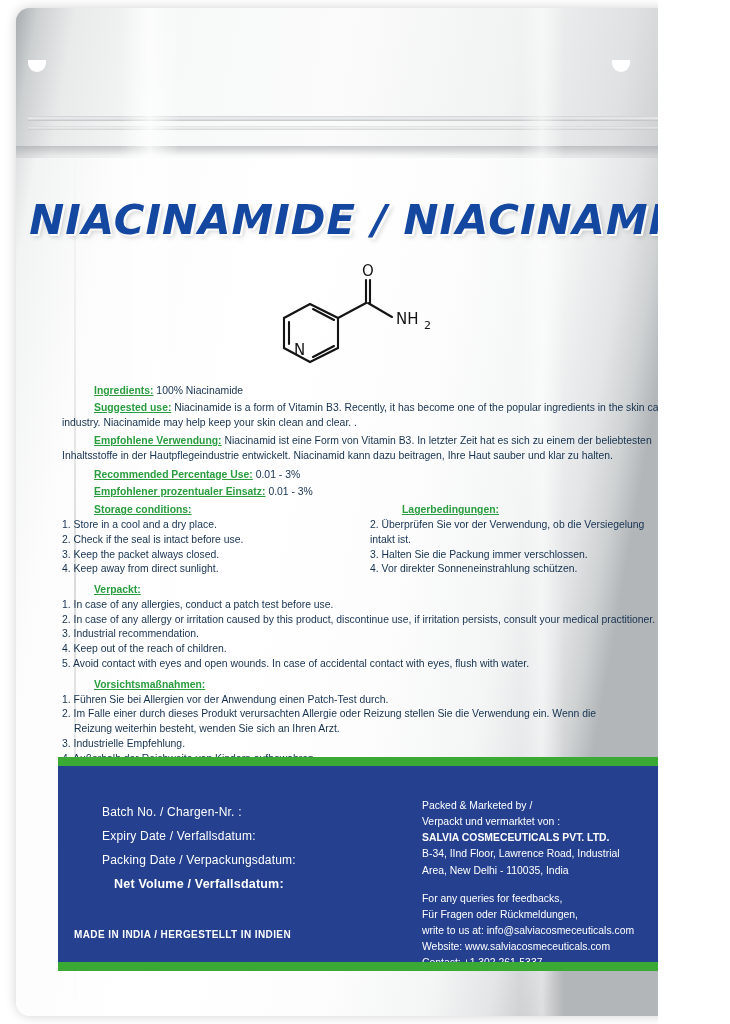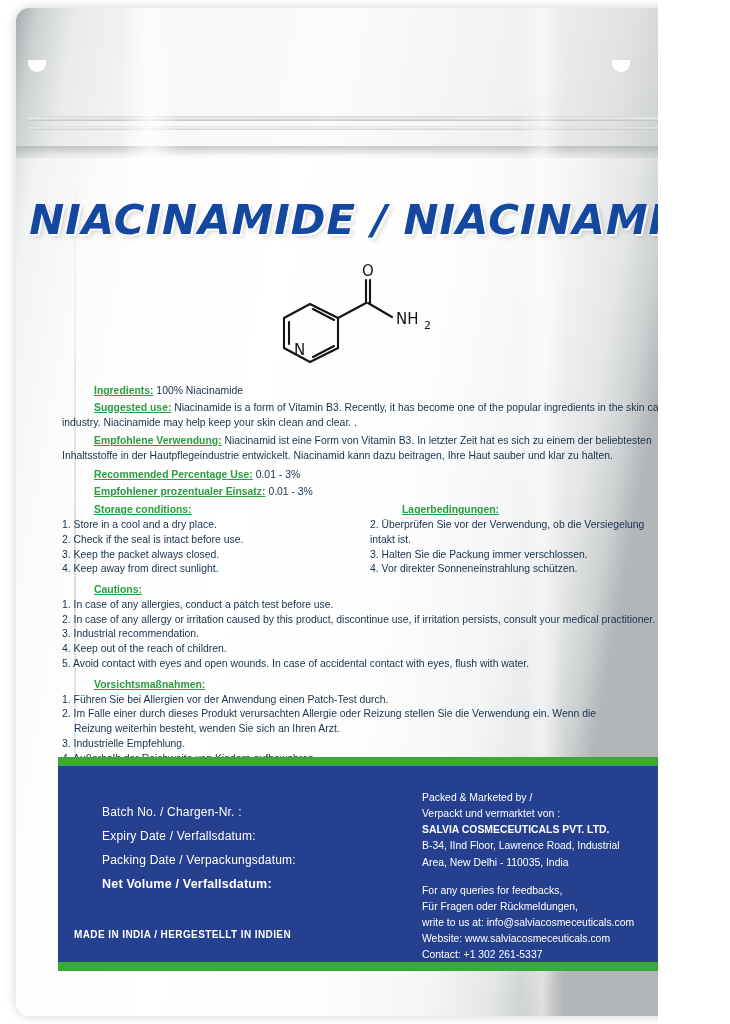--- a/index.html
+++ b/index.html
@@ -170,33 +170,33 @@
   }
   .panel-left {
     position: absolute;
     left: 44px;
     top: 34px;
     width: 300px;
     font-size: 12px;
     line-height: 2.0;
     letter-spacing: .2px;
   }
-  .panel-left .netvol { font-weight: bold; font-size: 12.5px; }
+  .panel-left .netvol { font-weight: bold; font-size: 12.5px; margin-left: 12px; }
   .made-in {
     position: absolute;
     left: 16px;
     bottom: 22px;
     font-size: 10px;
     letter-spacing: .4px;
     font-weight: bold;
   }
   .panel-right {
     position: absolute;
     left: 364px;
-    top: 24px;
+    top: 32px;
     width: 240px;
     font-size: 10.4px;
     line-height: 1.55;
   }
   .panel-right .bold { font-weight: bold; }
   .panel-right .blk { margin-bottom: 12px; }
 </style>
 </head>
 <body>
 
@@ -274,21 +274,21 @@
       </div>
       <div class="col-b">
         <div class="lbl-green-u">Lagerbedingungen:</div>
         <div>2. Überprüfen Sie vor der Verwendung, ob die Versiegelung intakt ist.</div>
         <div>3. Halten Sie die Packung immer verschlossen.</div>
         <div>4. Vor direkter Sonneneinstrahlung schützen.</div>
       </div>
     </div>
 
     <div class="sec">
-      <div class="lbl-green-u">Cautions:</div>
+      <div class="lbl-green-u">Verpackt:</div>
       <div>1. In case of any allergies, conduct a patch test before use.</div>
       <div>2. In case of any allergy or irritation caused by this product, discontinue use, if irritation persists, consult your medical practitioner.</div>
       <div>3. Industrial recommendation.</div>
       <div>4. Keep out of the reach of children.</div>
       <div>5. Avoid contact with eyes and open wounds. In case of accidental contact with eyes, flush with water.</div>
     </div>
 
     <div class="sec">
       <div class="lbl-green-u">Vorsichtsmaßnahmen:</div>
       <div>1. Führen Sie bei Allergien vor der Anwendung einen Patch-Test durch.</div>

